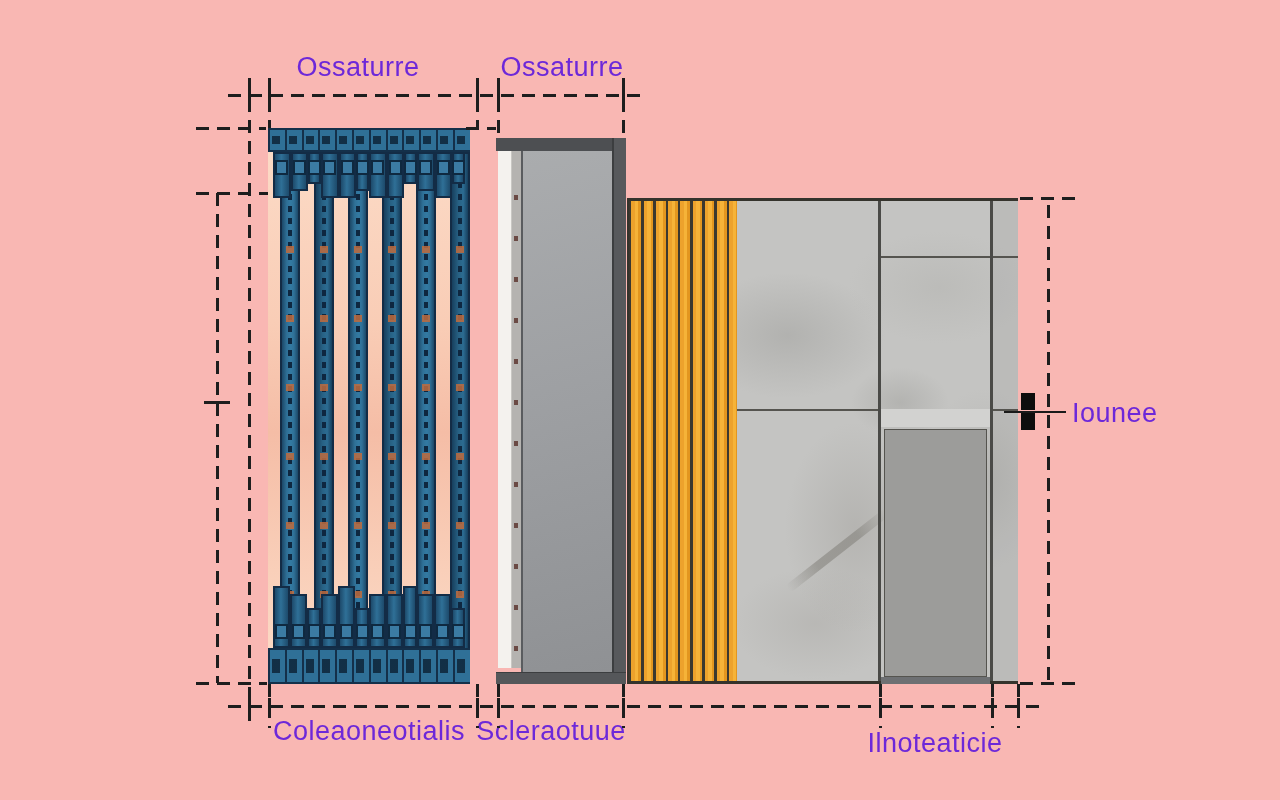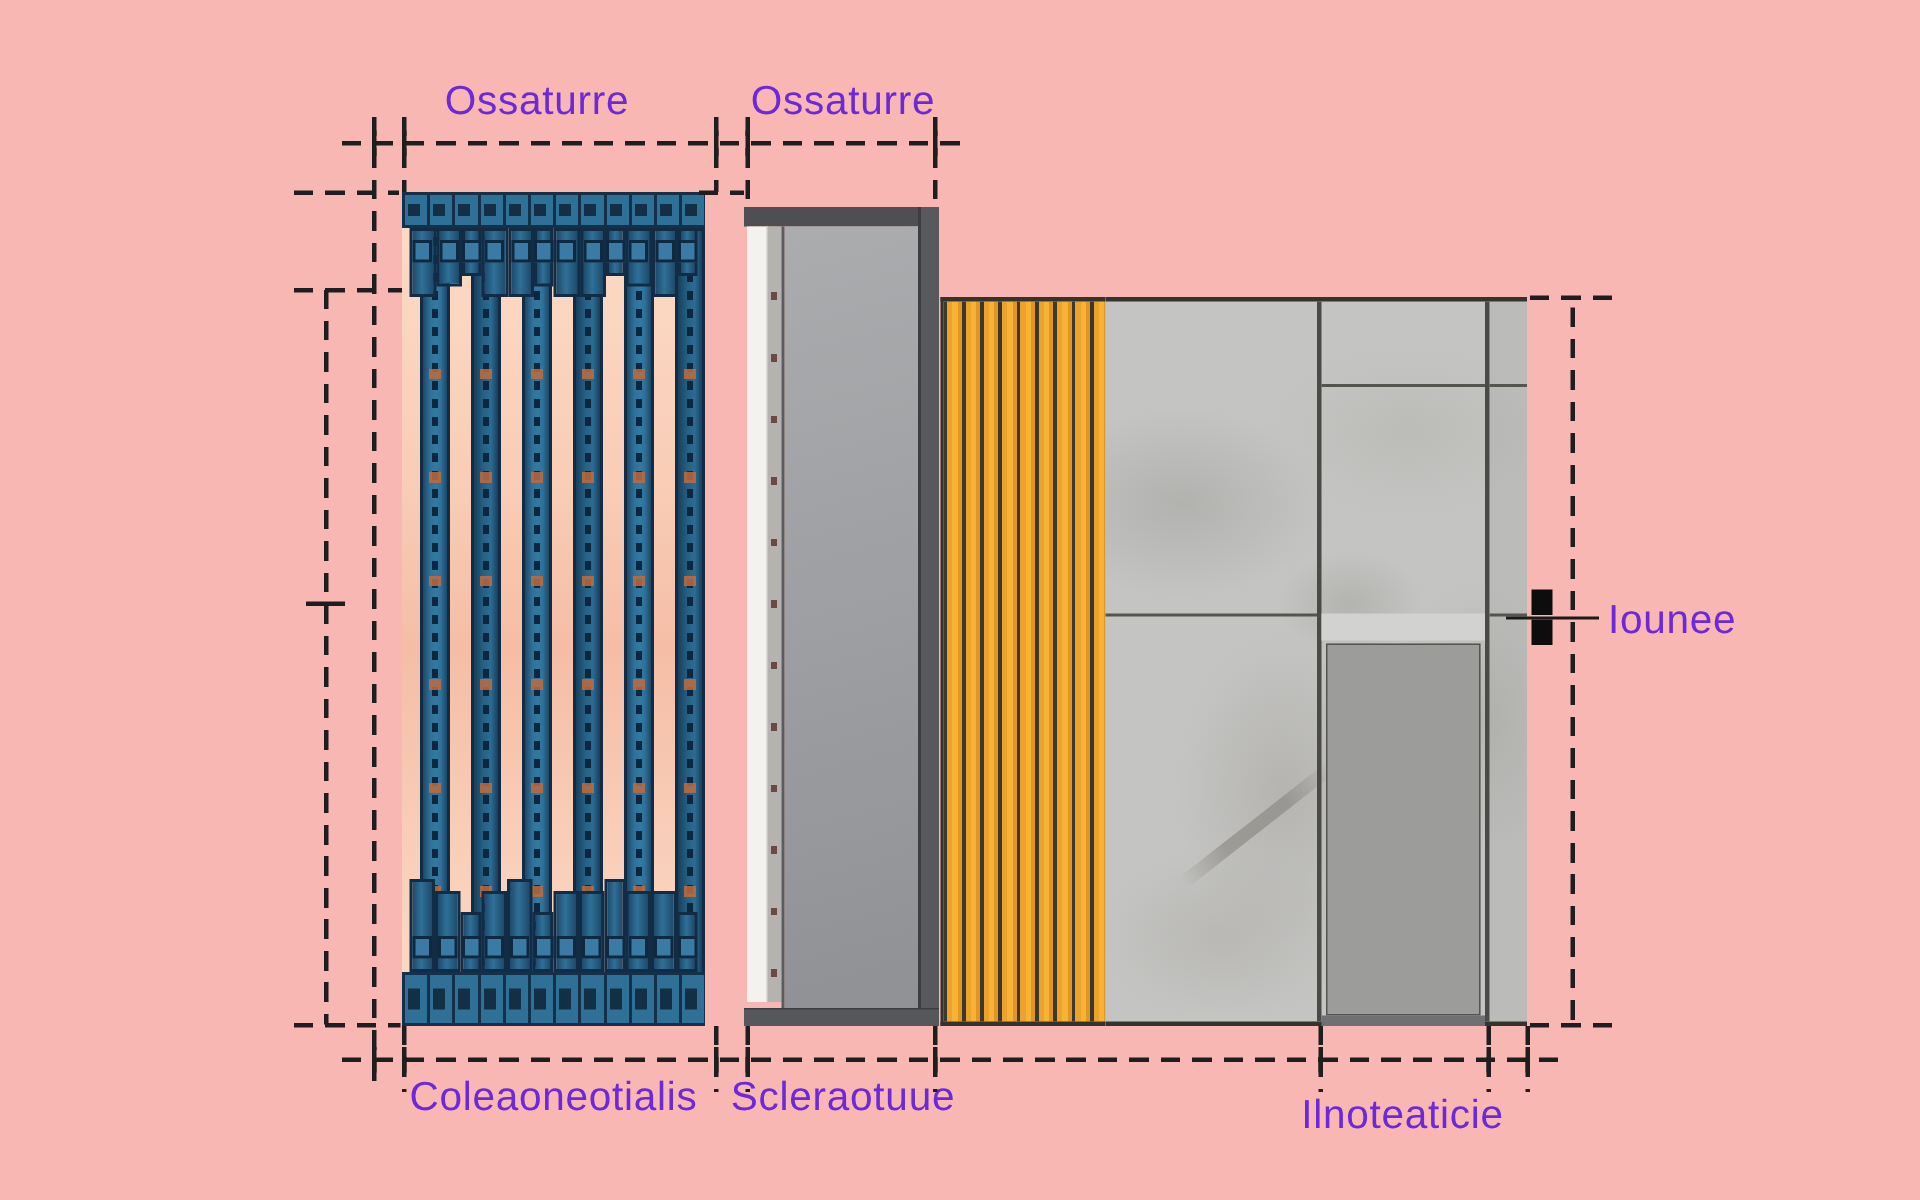--- a/index.html
+++ b/index.html
@@ -130,21 +130,21 @@
       background:linear-gradient(90deg,transparent,rgba(128,126,120,.55) 30%,rgba(128,126,120,.55) 70%,transparent);
       border-radius:5px; transform:rotate(-38deg); }
 </style>
 </head>
 <body>
 
 <div class="lbl" style="left:238px; top:52px; width:240px;">Ossaturre</div>
 <div class="lbl" style="left:462px; top:52px; width:200px;">Ossaturre</div>
 
 <div class="lbl" style="left:249px; top:716px; width:240px;">Coleaoneotialis</div>
-<div class="lbl" style="left:462px; top:716px; width:200px;">Scleraotuue</div>
+<div class="lbl" style="left:451px; top:716px; width:200px;">Scleraotuue</div>
 <div class="lbl" style="left:830px; top:728px; width:210px;">Ilnoteaticie</div>
 
 <div class="lbl" style="left:1072px; top:398px; text-align:left;">Iounee</div>
 
 <div class="abs" id="frame">
   <div class="backing"></div>
   <div class="stud-row">
       <div class="stud"></div>
       <div class="stud"></div>
       <div class="stud"></div>

